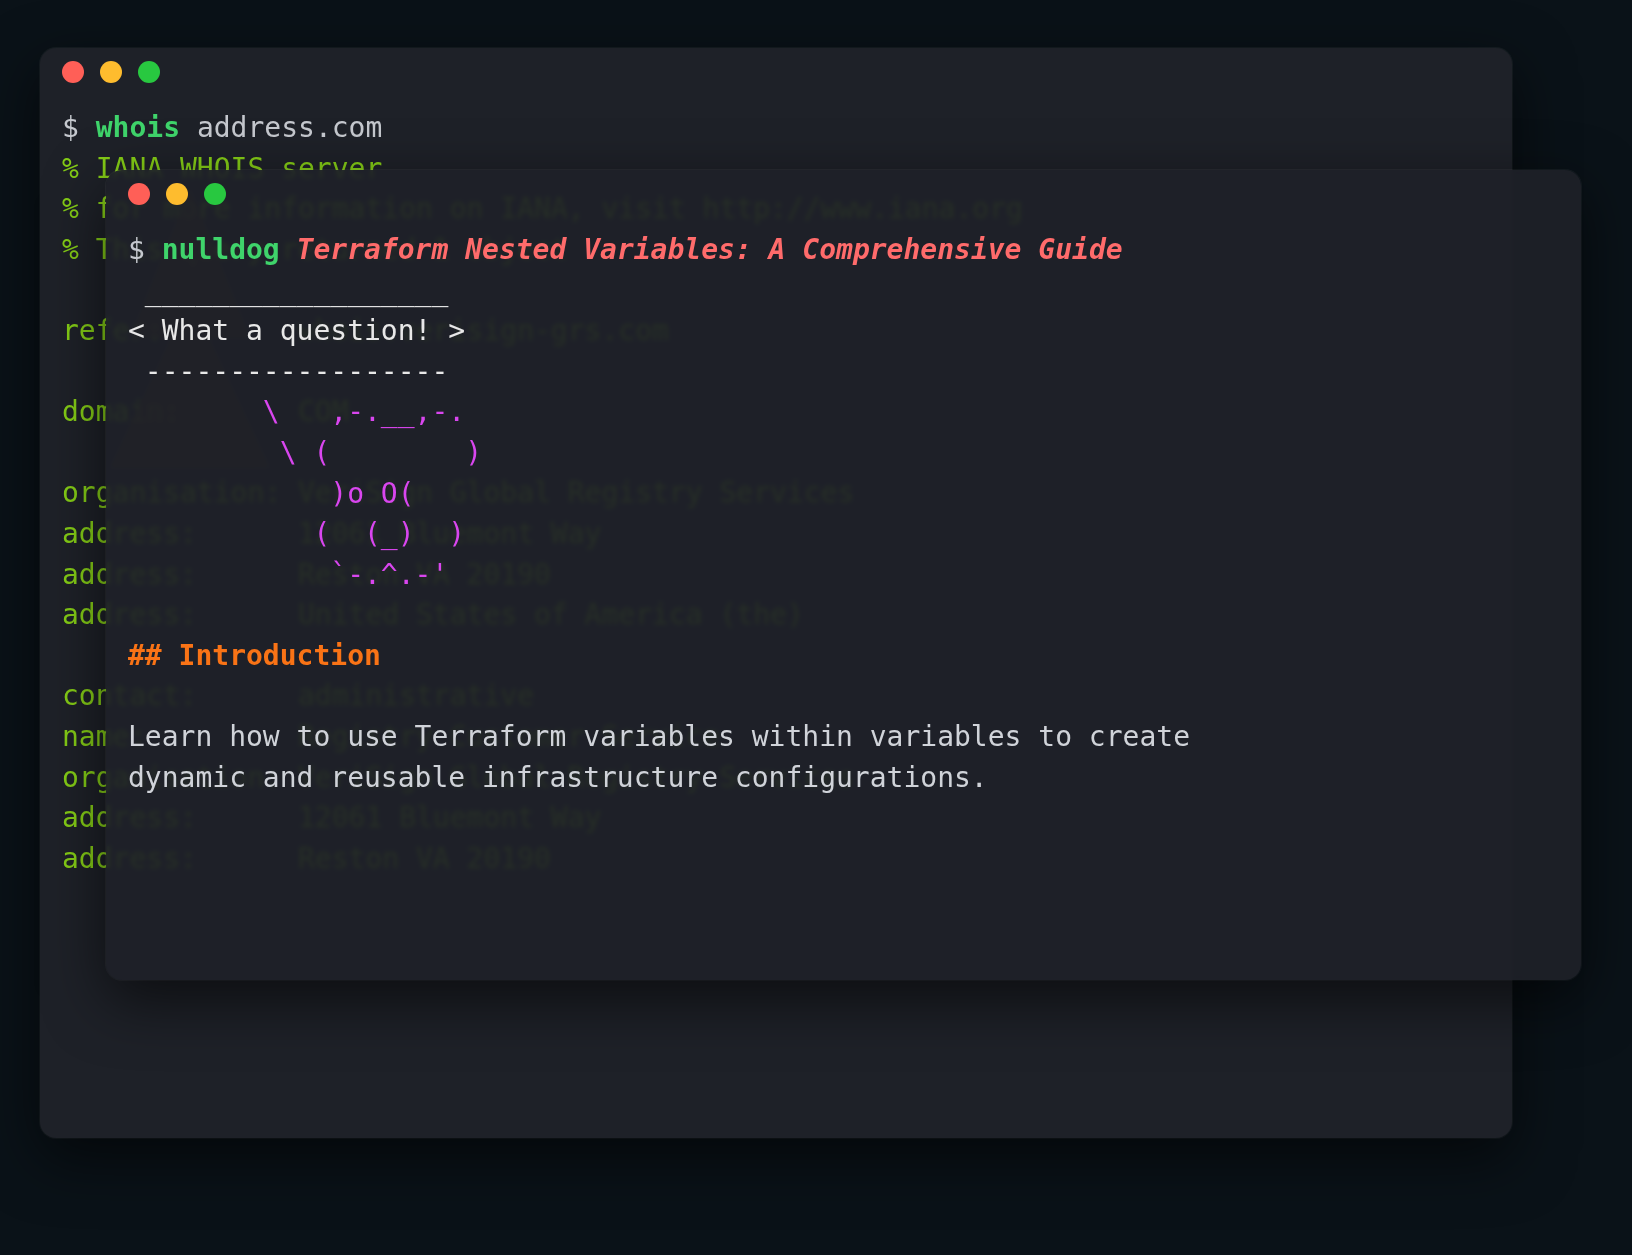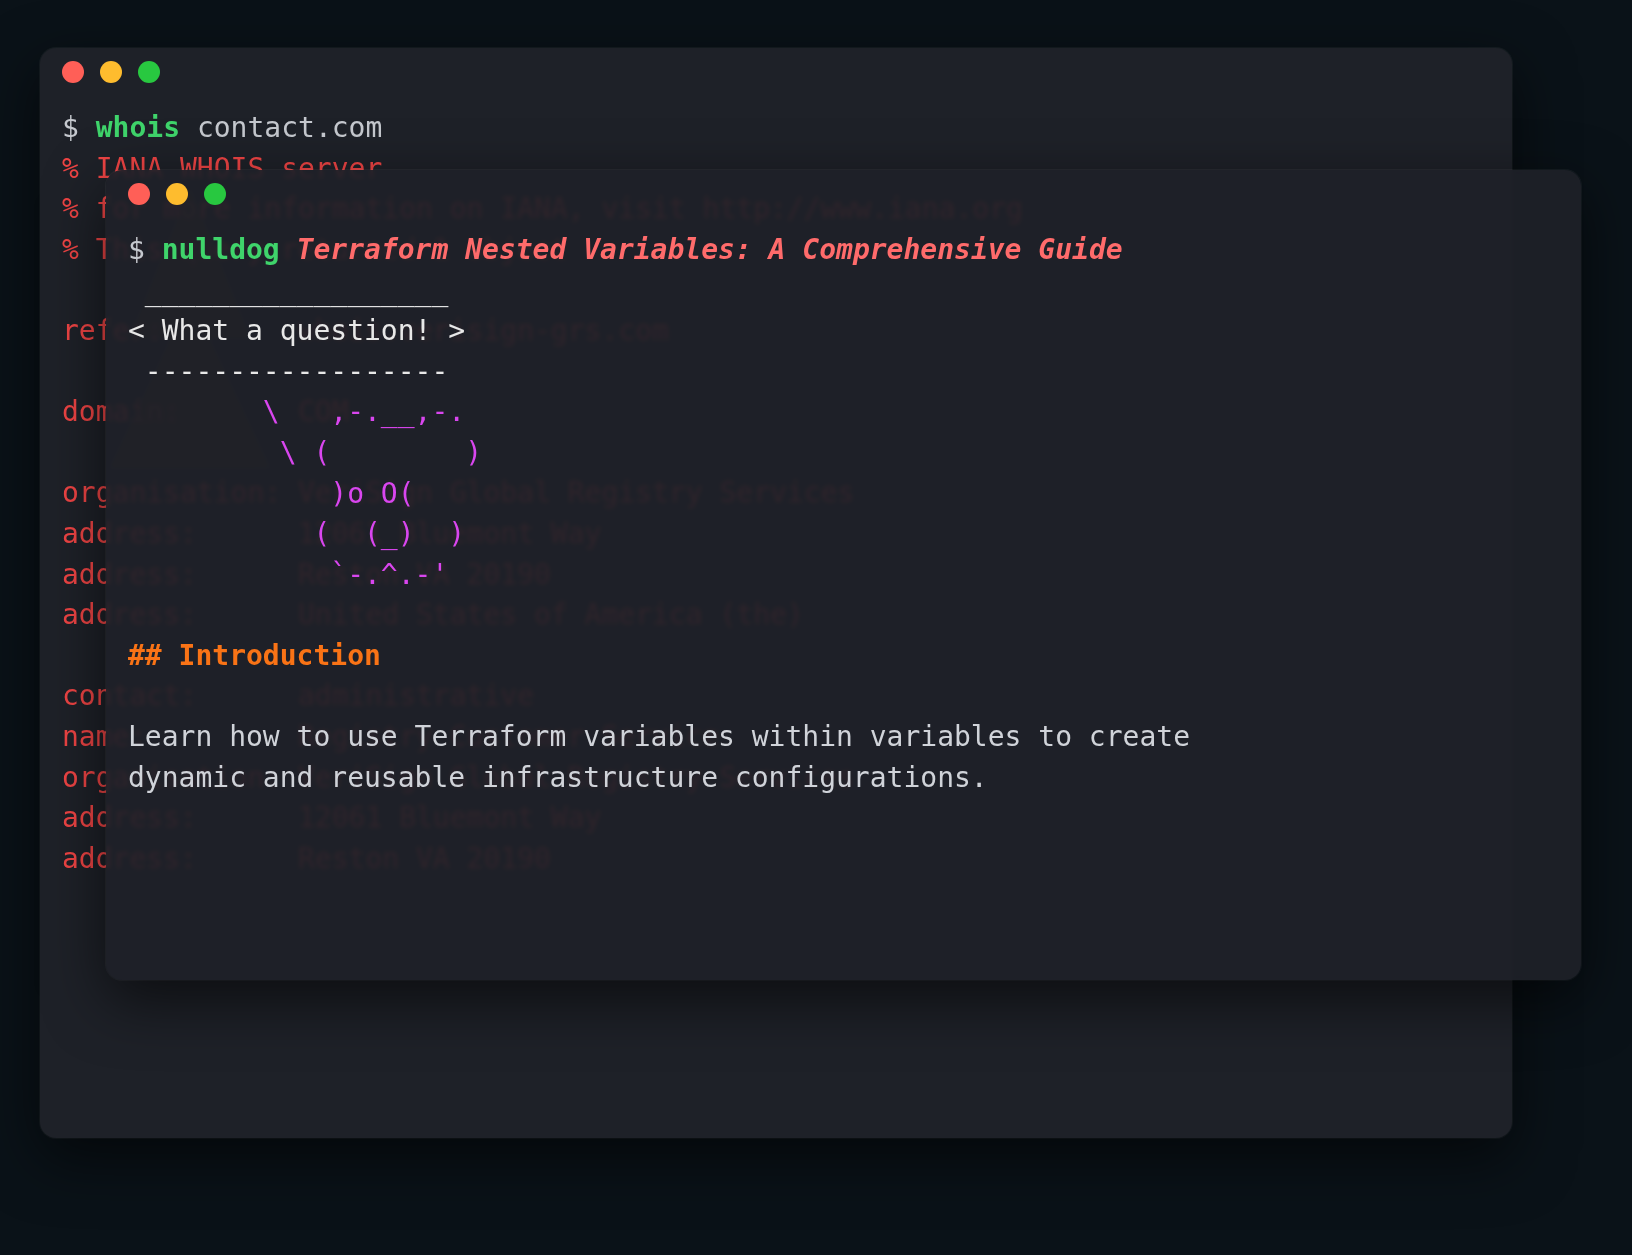--- a/index.html
+++ b/index.html
@@ -63,21 +63,21 @@
     font-weight: 500;
   }
   
   .terminal-back .terminal-body {
     color: #6a7280;
   }
   
   .prompt-symbol { color: #c5c8ce; }
   .prompt-cmd    { color: #3fd46b; font-weight: 600; }
   .prompt-arg    { color: #c5c8ce; }
-  .dim-output    { color: #ef4444; }
+  .dim-output    { color: #84cc16; }
   .title-text    { color: #ff6b6b; font-weight: 600; font-style: italic; }
   .section-head  { color: #f97316; font-weight: 600; }
   .body-text     { color: #d0d3d9; }
   .ascii-bubble  { color: #e8e8e8; text-align: right; }
   .ascii-cow     { color: #d946ef; }
   
   .tree-bg {
     position: absolute;
     left: 70px;
     top: 140px;
@@ -111,21 +111,21 @@
     <div class="traffic-light tl-red"></div>
     <div class="traffic-light tl-yellow"></div>
     <div class="traffic-light tl-green"></div>
   </div>
 
   <div class="tree-bg">
     <div class="tree-top"></div>
     <div class="tree-mid"></div>
   </div>
 
-  <div class="terminal-body"><span class="prompt-symbol">$</span> <span class="prompt-cmd">whois</span> <span class="prompt-arg">contact.com</span>
+  <div class="terminal-body"><span class="prompt-symbol">$</span> <span class="prompt-cmd">whois</span> <span class="prompt-arg">address.com</span>
 <span class="dim-output">% IANA WHOIS server</span>
 <span class="dim-output">% for more information on IANA, visit http://www.iana.org</span>
 <span class="dim-output">% This query returned 1 object</span>
 <span class="dim-output"></span>
 <span class="dim-output">refer:        whois.verisign-grs.com</span>
 <span class="dim-output"></span>
 <span class="dim-output">domain:       COM</span>
 <span class="dim-output"></span>
 <span class="dim-output">organisation: VeriSign Global Registry Services</span>
 <span class="dim-output">address:      12061 Bluemont Way</span>

